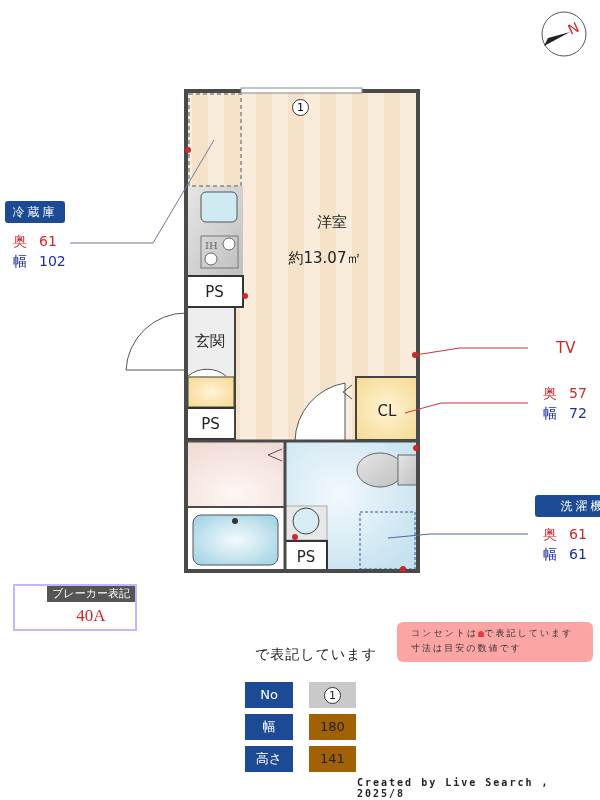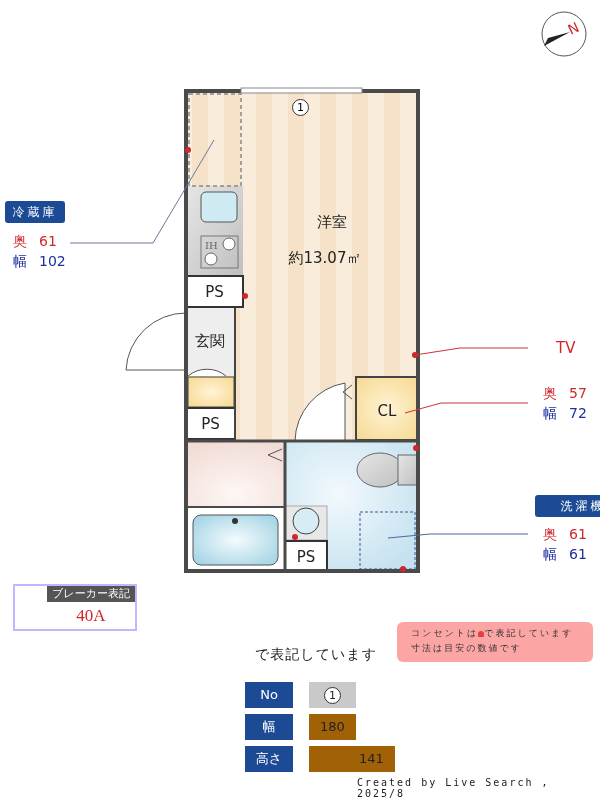--- a/index.html
+++ b/index.html
@@ -21,21 +21,21 @@
   .note { position:absolute; left:397px; top:622px; width:196px; height:40px; background:#fca5a5; border-radius:6px;
           font-size:9px; color:#333; letter-spacing:2px; padding:4px 0 0 14px; box-sizing:border-box; line-height:15px; }
   .note .mk { display:inline-block; width:6px; height:6px; background:#e04040; border-radius:3px 3px 0 0; vertical-align:middle; }
   .curtain-title { position:absolute; left:255px; top:646px; font-size:14px; color:#222; letter-spacing:1px; }
   .ct-h { position:absolute; left:245px; width:48px; height:26px; background:#1d4a94; color:#fff; font-size:13px;
           text-align:center; line-height:26px; }
   .ct-v { position:absolute; left:309px; width:47px; height:26px; background:#a16207; color:#222; font-size:13px;
           text-align:center; line-height:26px; }
   .ct-v.gray { background:#c9c9c9; }
   .credit { position:absolute; left:357px; top:777px; font-family:"DejaVu Sans Mono", "Liberation Mono", monospace;
-            font-size:10px; letter-spacing:2px; color:#222; font-weight:normal; }
+            font-size:10px; letter-spacing:2px; color:#222; font-weight:bold; }
   .circ { display:inline-block; width:15px; height:15px; border:1px solid #333; border-radius:50%; line-height:15px;
           font-size:11px; text-align:center; background:#fff; }
 </style>
 </head>
 <body>
 
 <svg class="plan" width="600" height="800">
   <defs>
     <pattern id="stripes" width="32" height="10" patternUnits="userSpaceOnUse">
       <rect width="32" height="10" fill="#f5e2c8"></rect>
@@ -166,15 +166,15 @@
   <div><span>コンセントは</span><span class="mk"></span><span>で表記しています</span></div>
   <div>寸法は目安の数値です</div>
 </div>
 
 <div class="curtain-title">で表記しています</div>
 <div class="ct-h" style="top:682px;">No</div>
 <div class="ct-v gray" style="top:682px;"><span class="circ">1</span></div>
 <div class="ct-h" style="top:714px;">幅</div>
 <div class="ct-v" style="top:714px;">180</div>
 <div class="ct-h" style="top:746px;">高さ</div>
-<div class="ct-v" style="top:746px;padding-left:39px;">141</div>
+<div class="ct-v" style="top:746px;">141</div>
 
 <div class="credit">Created by Live Search , 2025/8</div>
 
 </body></html>

